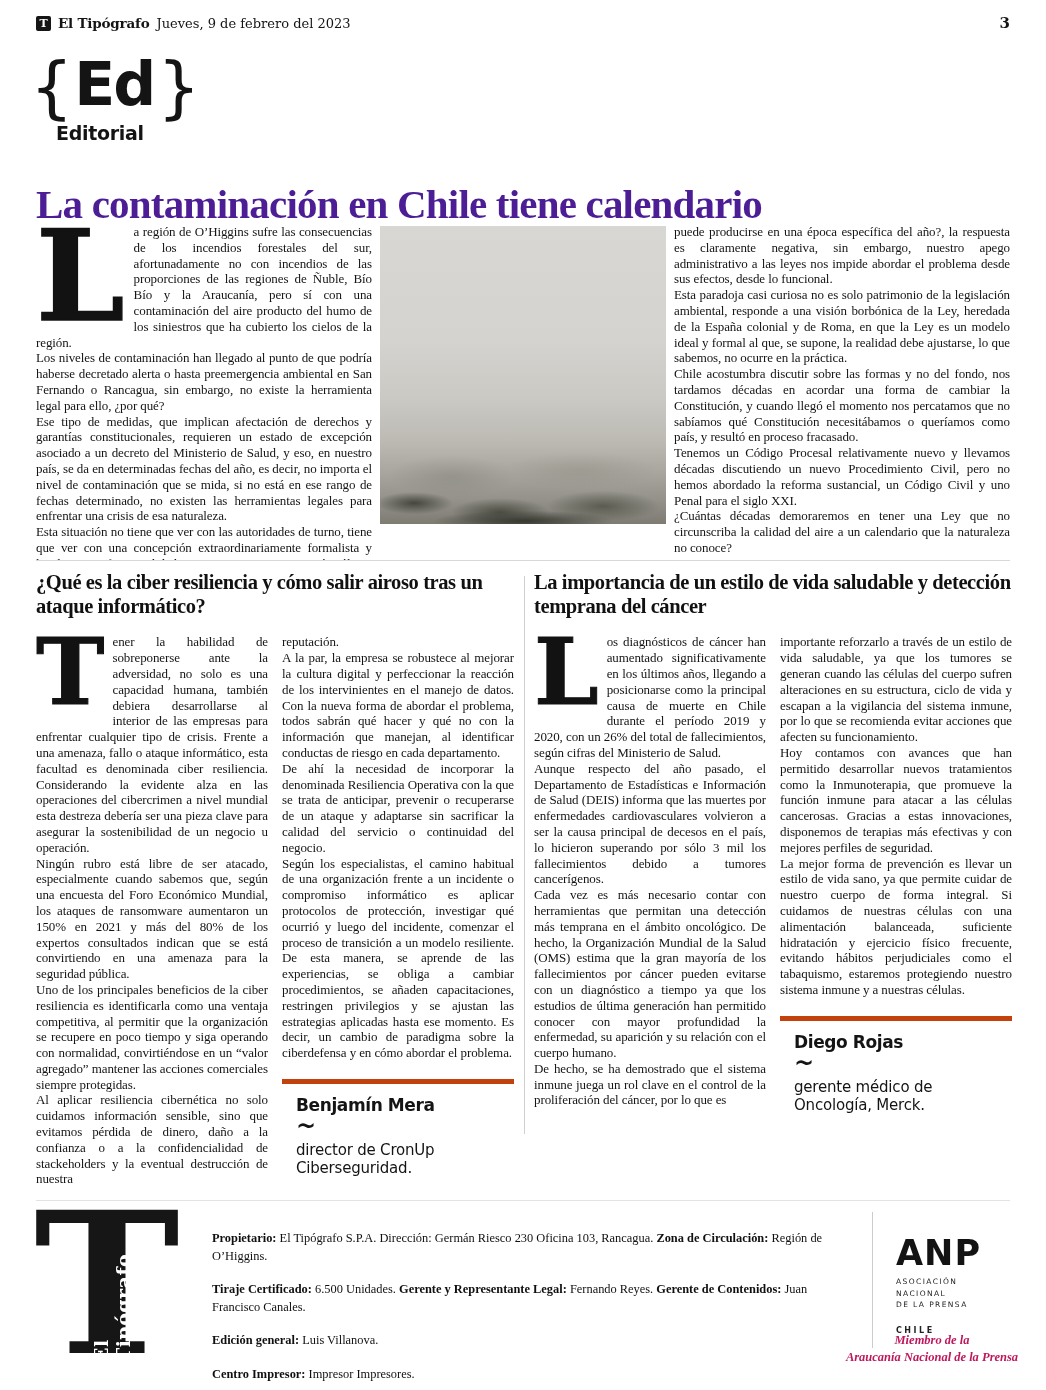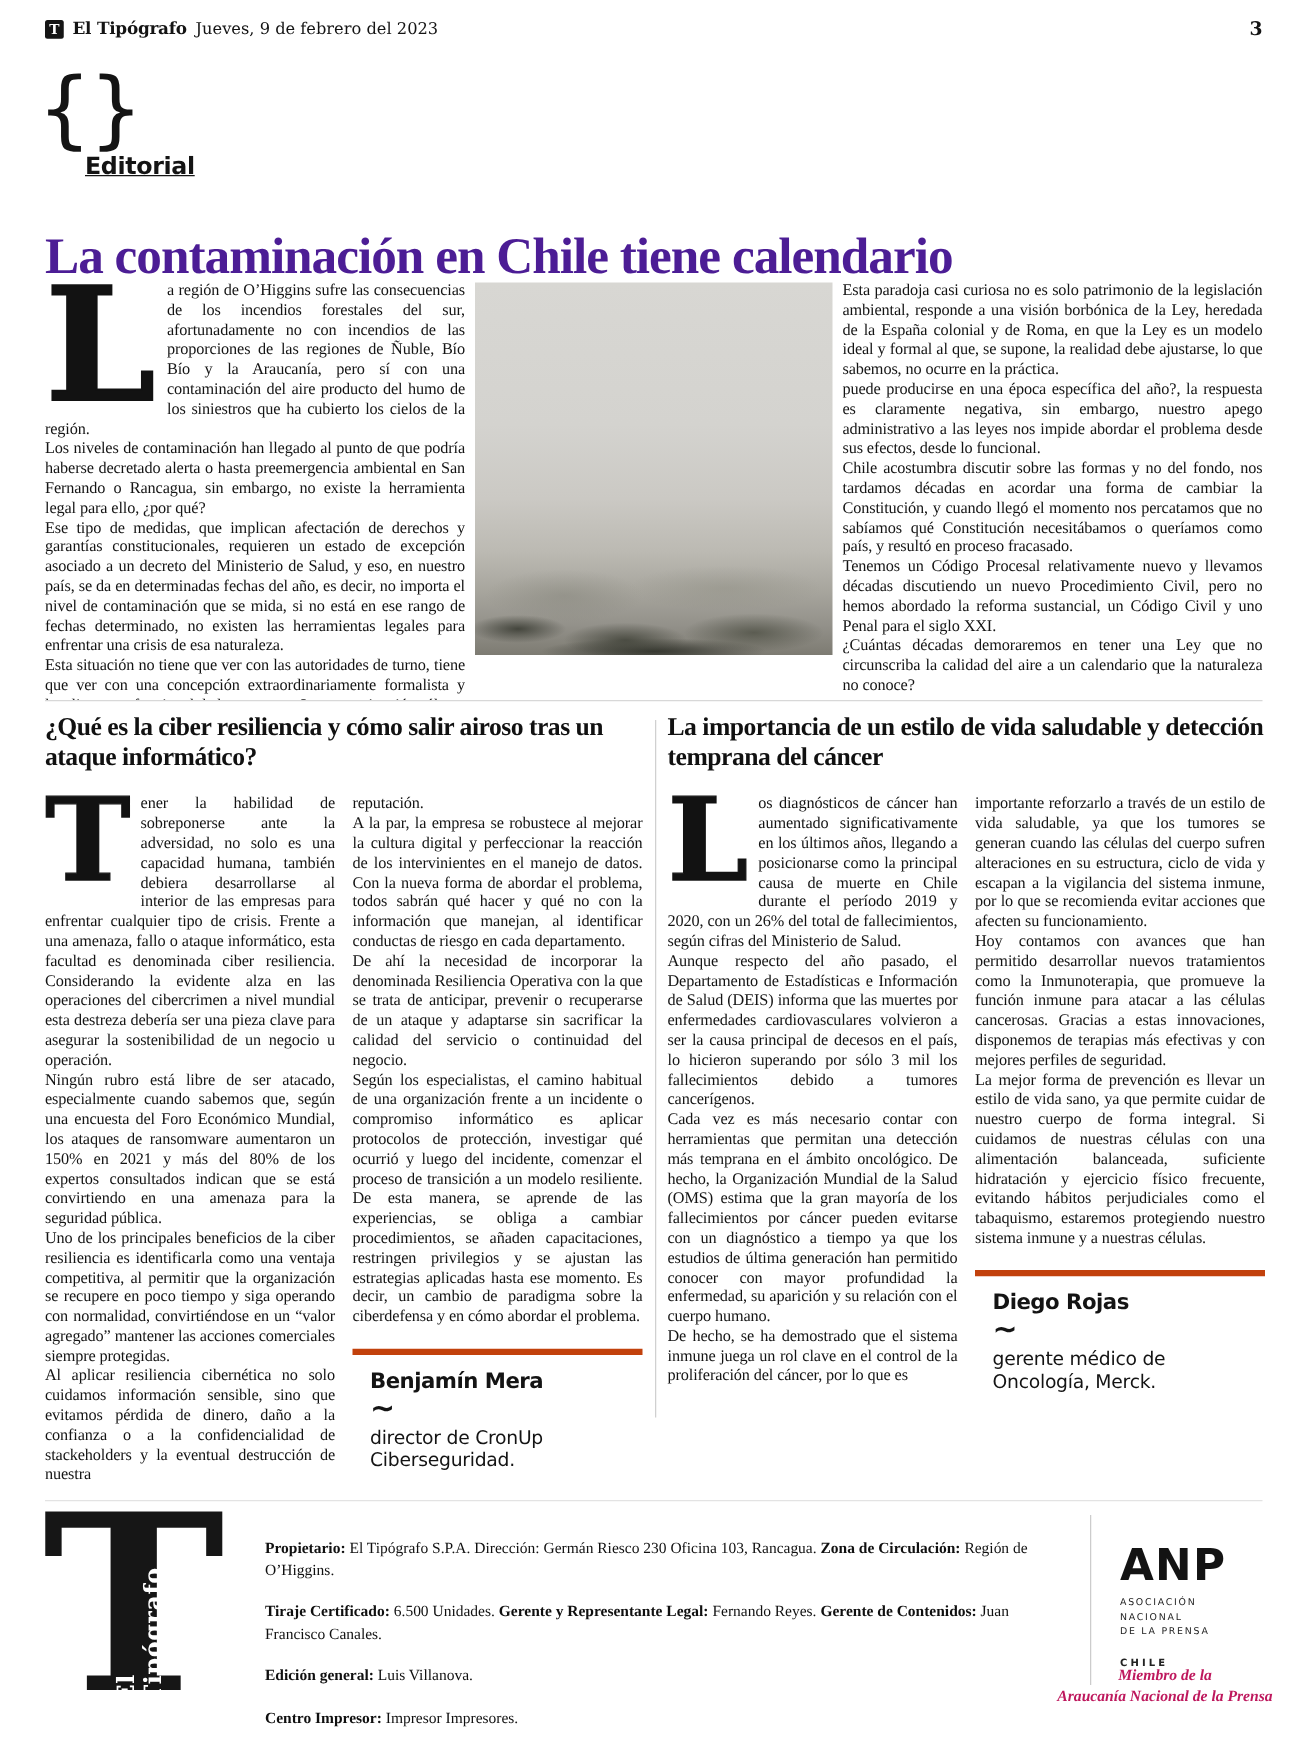--- a/index.html
+++ b/index.html
@@ -11,21 +11,21 @@
   .mini-t{width:15px;height:15px;background:#151515;color:#fff;border-radius:2px;
           font:700 11px/15px "DejaVu Serif",serif;text-align:center;flex:0 0 auto;}
   .brand{font:700 13.5px "DejaVu Serif",serif;letter-spacing:-.2px;}
   .hdate{font:400 13px "DejaVu Serif",serif;}
   .pageno{margin-left:auto;font:700 15px "DejaVu Serif",serif;}
 
   
   .edlogo{position:absolute;left:30px;top:54px;display:flex;align-items:center;line-height:1;}
   .brace{font:500 68px/1 "DejaVu Sans",sans-serif;letter-spacing:-2px;}
   .edtext{font:800 60px/1 "DejaVu Sans",sans-serif;letter-spacing:-2px;padding:0 3px 8px 3px;}
-  .edlabel{position:absolute;left:68px;top:122px;font:700 19px "DejaVu Sans",sans-serif;letter-spacing:-.3px;text-decoration:underline;}
+  .edlabel{position:absolute;left:56px;top:122px;font:700 19px "DejaVu Sans",sans-serif;letter-spacing:-.3px;}
 
   
   .headline{position:absolute;left:36px;top:156px;width:974px;
             font:700 41px/1.05 "Liberation Serif",serif;letter-spacing:-.8px;color:#4c1d95;}
 
   
   .bodytext p{margin:0;font-size:13px;line-height:15.8px;text-align:justify;
               letter-spacing:-.1px;hyphens:auto;-webkit-hyphens:auto;}
   .dc{float:left;font-family:"DejaVu Serif",serif;font-weight:700;font-size:126px;line-height:.8;
       padding:2px 12px 6px 0;letter-spacing:-3px;color:#121212;-webkit-text-stroke:1.5px #121212;}
@@ -92,37 +92,38 @@
 
   <div class="hdr">
     <span class="mini-t">T</span>
     <span class="brand">El Tipógrafo</span>
     <span class="hdate">Jueves, 9 de febrero del 2023</span>
     <span class="pageno">3</span>
   </div>
 
   <div class="edlogo">
     <span class="brace">{</span>
+    <span class="edtext">Ed</span>
     <span class="brace">}</span>
   </div>
   <div class="edlabel">Editorial</div>
 
   <h1 class="headline">La contaminación en Chile tiene calendario</h1>
 
   <div class="edmain bodytext">
     <div class="ed-col">
       <p><span class="dc">L</span><span>a región de O’Higgins sufre las consecuencias de los incendios forestales del sur, afortunadamente no con incendios de las proporciones de las regiones de Ñuble, Bío Bío y la Araucanía, pero sí con una contaminación del aire producto del humo de los siniestros que ha cubierto los cielos de la región.</span></p>
       <p>Los niveles de contaminación han llegado al punto de que podría haberse decretado alerta o hasta preemergencia ambiental en San Fernando o Rancagua, sin embargo, no existe la herramienta legal para ello, ¿por qué?</p>
       <p>Ese tipo de medidas, que implican afectación de derechos y garantías constitucionales, requieren un estado de excepción asociado a un decreto del Ministerio de Salud, y eso, en nuestro país, se da en determinadas fechas del año, es decir, no importa el nivel de contaminación que se mida, si no está en ese rango de fechas determinado, no existen las herramientas legales para enfrentar una crisis de esa naturaleza.</p>
       <p>Esta situación no tiene que ver con las autoridades de turno, tiene que ver con una concepción extraordinariamente formalista y legalista y no funcional de las normas. ¿La contaminación sólo</p>
     </div>
     <div class="ed-photo" title="Fotografía en escala de grises: cielo cubierto de humo y bruma sobre la ciudad"></div>
     <div class="ed-col">
+      <p>puede producirse en una época específica del año?, la respuesta es claramente negativa, sin embargo, nuestro apego administrativo a las leyes nos impide abordar el problema desde sus efectos, desde lo funcional.</p>
       <p>Esta paradoja casi curiosa no es solo patrimonio de la legislación ambiental, responde a una visión borbónica de la Ley, heredada de la España colonial y de Roma, en que la Ley es un modelo ideal y formal al que, se supone, la realidad debe ajustarse, lo que sabemos, no ocurre en la práctica.</p>
-      <p>puede producirse en una época específica del año?, la respuesta es claramente negativa, sin embargo, nuestro apego administrativo a las leyes nos impide abordar el problema desde sus efectos, desde lo funcional.</p>
       <p>Chile acostumbra discutir sobre las formas y no del fondo, nos tardamos décadas en acordar una forma de cambiar la Constitución, y cuando llegó el momento nos percatamos que no sabíamos qué Constitución necesitábamos o queríamos como país, y resultó en proceso fracasado.</p>
       <p>Tenemos un Código Procesal relativamente nuevo y llevamos décadas discutiendo un nuevo Procedimiento Civil, pero no hemos abordado la reforma sustancial, un Código Civil y uno Penal para el siglo XXI.</p>
       <p>¿Cuántas décadas demoraremos en tener una Ley que no circunscriba la calidad del aire a un calendario que la naturaleza no conoce?</p>
     </div>
   </div>
 
   <div class="rule-h" style="top:560px"></div>
   <div class="vline-subs"></div>
 
   <div class="subs">

